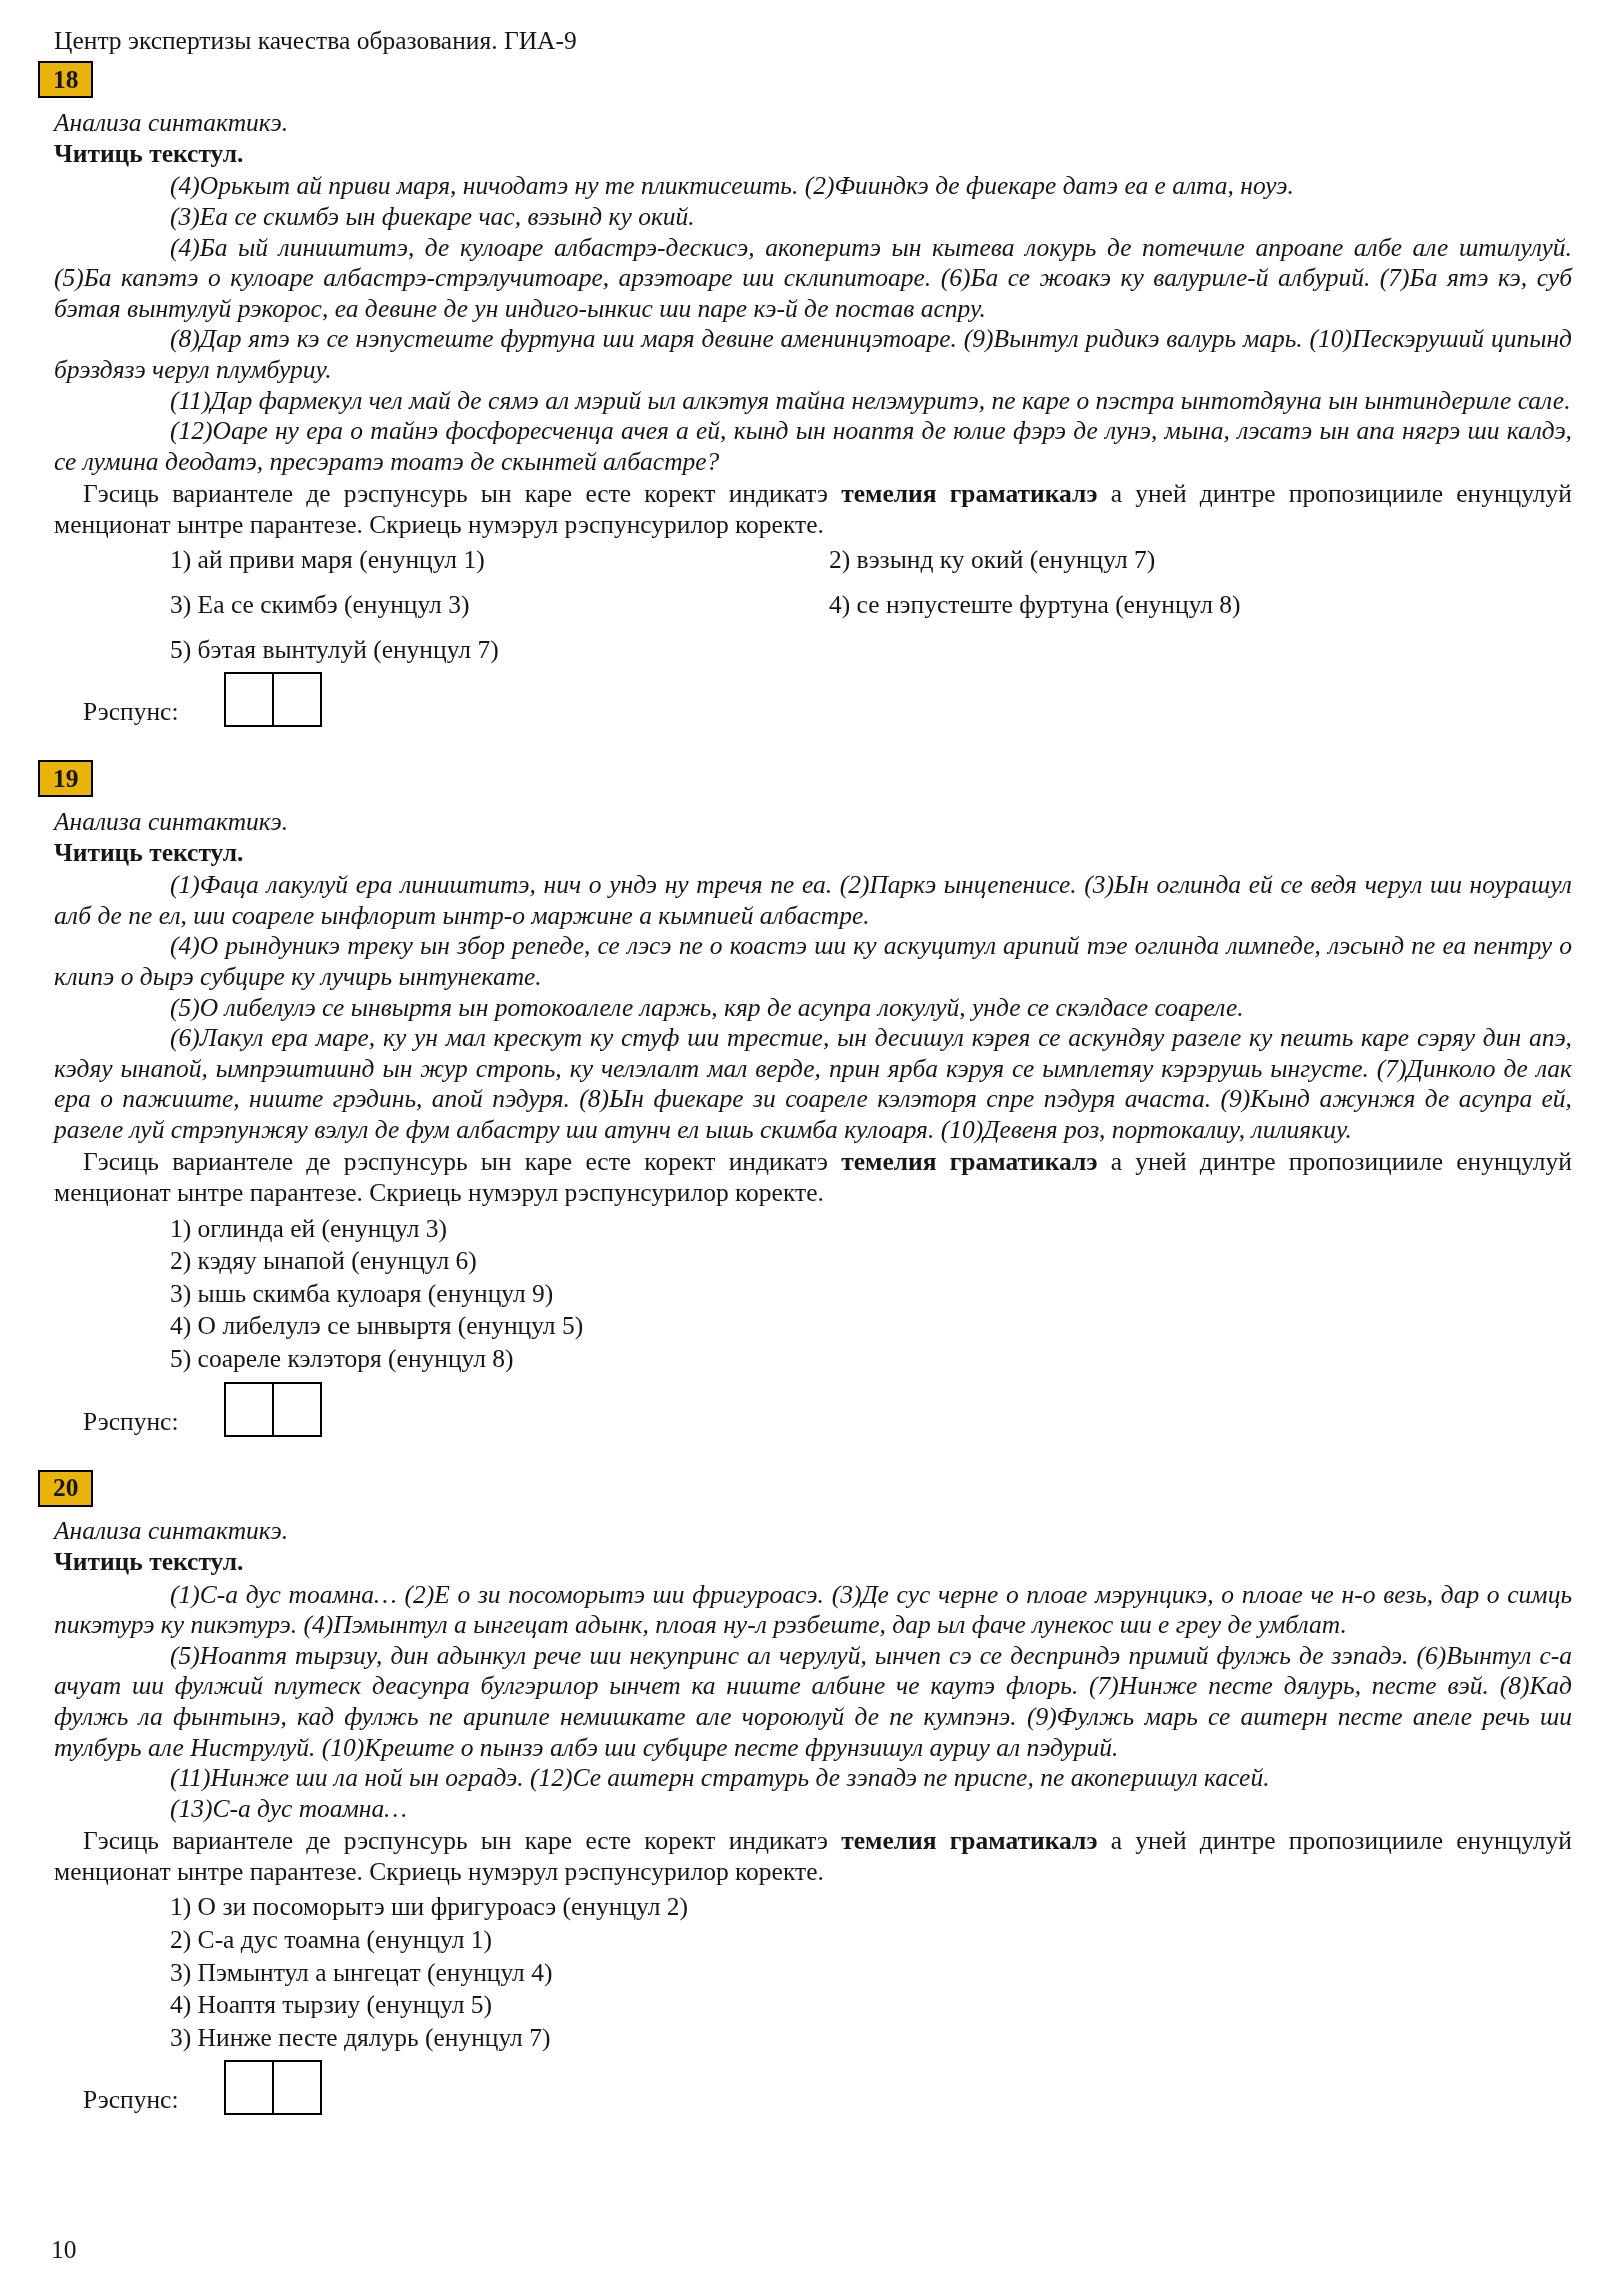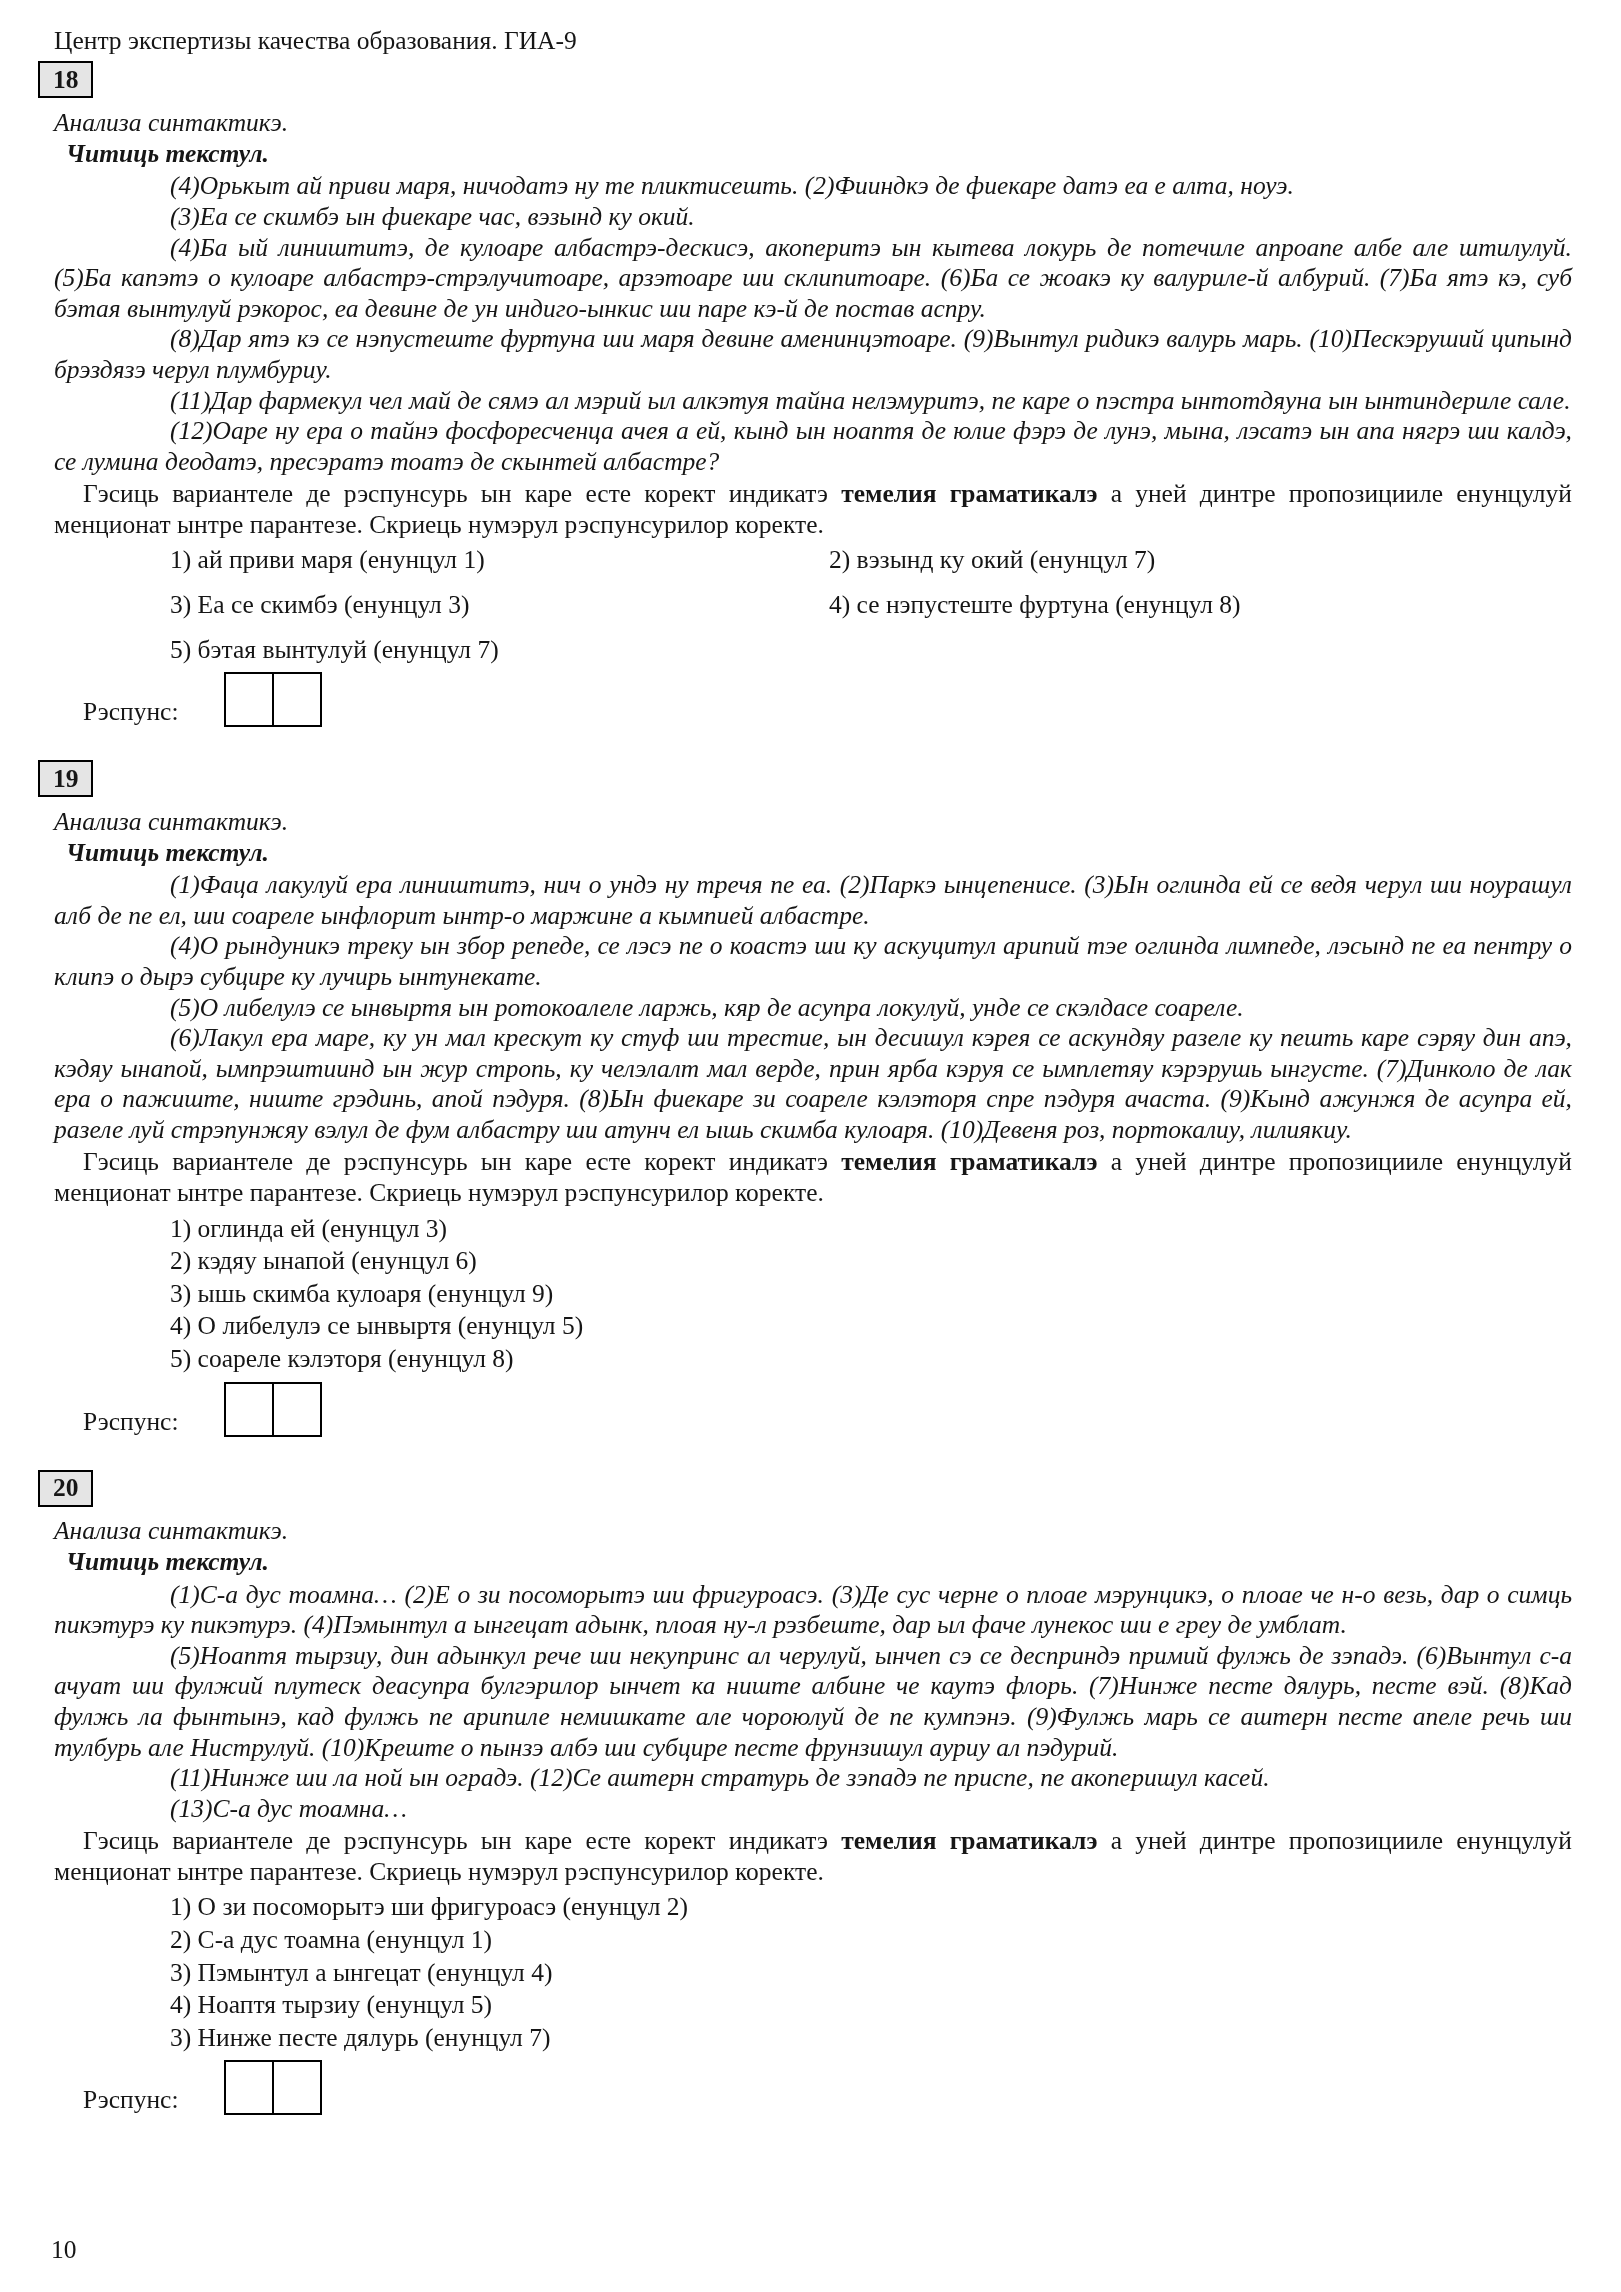--- a/index.html
+++ b/index.html
@@ -21,30 +21,30 @@
 
   .task { margin-top: 33px; }
   .task:first-of-type { margin-top: 5.9px; }
 
   .task-num-box {
     width: 51px; height: 33px;
     border: 2.9px solid #000;
     display: flex; align-items: center; justify-content: center;
     font-weight: bold;
     margin: 0 0 9.8px -15.7px;
-    background: #e5e5e5;
+    background: #eab308;
   }
 
   .analysis {
     font-weight: normal; font-style: italic;
     margin: 0; line-height: 1.2;
   }
   .read {
     font-weight: bold;
-    margin: 0 0 2px 12px; line-height: 1.2; font-style: italic;
+    margin: 0 0 2px 0; line-height: 1.2;
   }
 
   .passage p {
     margin: 0;
     font-style: italic;
     text-indent: 116px;
     text-align: justify;
     line-height: 1.2;
   }
 

